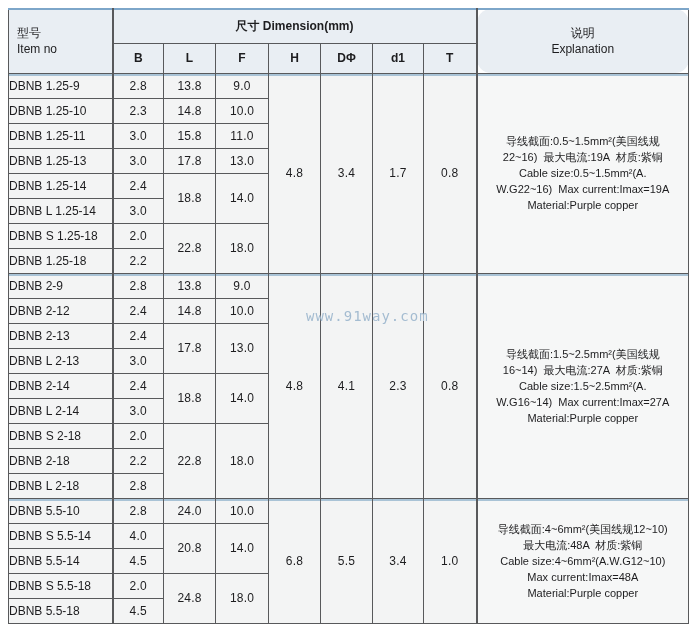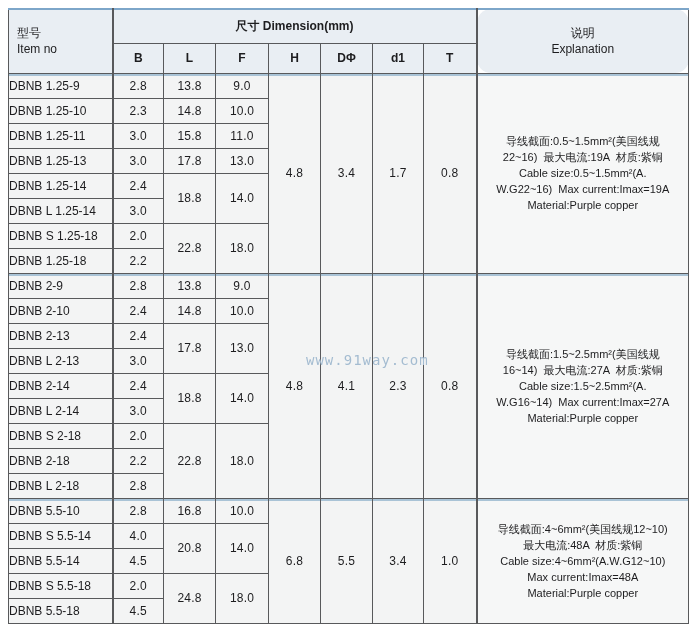--- a/index.html
+++ b/index.html
@@ -73,21 +73,20 @@
 
   .watermark {
     position: absolute;
     left: 306px; top: 308px;
     color: #a4bcd1;
     font-family: "DejaVu Sans Mono", monospace;
     font-size: 14px;
     letter-spacing: 1px;
     z-index: 5;
     pointer-events: none;
-    margin-top: 44px;
   }
 </style>
 </head>
 <body>
 
 <div class="page">
   <div class="table-wrap">
     <table class="spec">
       <colgroup>
         <col style="width:104px">
@@ -185,21 +184,21 @@
           <td class="num" rowspan="9">4.1</td>
           <td class="num" rowspan="9">2.3</td>
           <td class="num tcol" rowspan="9">0.8</td>
           <td class="exp" rowspan="9">导线截面:1.5~2.5mm²(美国线规
 16~14)  最大电流:27A  材质:紫铜
 Cable size:1.5~2.5mm²(A.
 W.G16~14)  Max current:Imax=27A
 Material:Purple copper</td>
         </tr>
         <tr>
-          <td class="item">DBNB 2-10</td>
+          <td class="item">DBNB 2-12</td>
           <td class="num">2.4</td>
           <td class="num">14.8</td>
           <td class="num">10.0</td>
         </tr>
         <tr>
           <td class="item">DBNB 2-13</td>
           <td class="num">2.4</td>
           <td class="num" rowspan="2">17.8</td>
           <td class="num" rowspan="2">13.0</td>
         </tr>
@@ -230,21 +229,21 @@
         <tr>
           <td class="item">DBNB L 2-18</td>
           <td class="num">2.8</td>
         </tr>
       </tbody>
 
       <tbody>
         <tr class="sec-start">
           <td class="item">DBNB 5.5-10</td>
           <td class="num">2.8</td>
-          <td class="num">16.8</td>
+          <td class="num">24.0</td>
           <td class="num">10.0</td>
           <td class="num" rowspan="5">6.8</td>
           <td class="num" rowspan="5">5.5</td>
           <td class="num" rowspan="5">3.4</td>
           <td class="num tcol" rowspan="5">1.0</td>
           <td class="exp" rowspan="5">导线截面:4~6mm²(美国线规12~10)
 最大电流:48A  材质:紫铜
 Cable size:4~6mm²(A.W.G12~10)
 Max current:Imax=48A
 Material:Purple copper</td>

